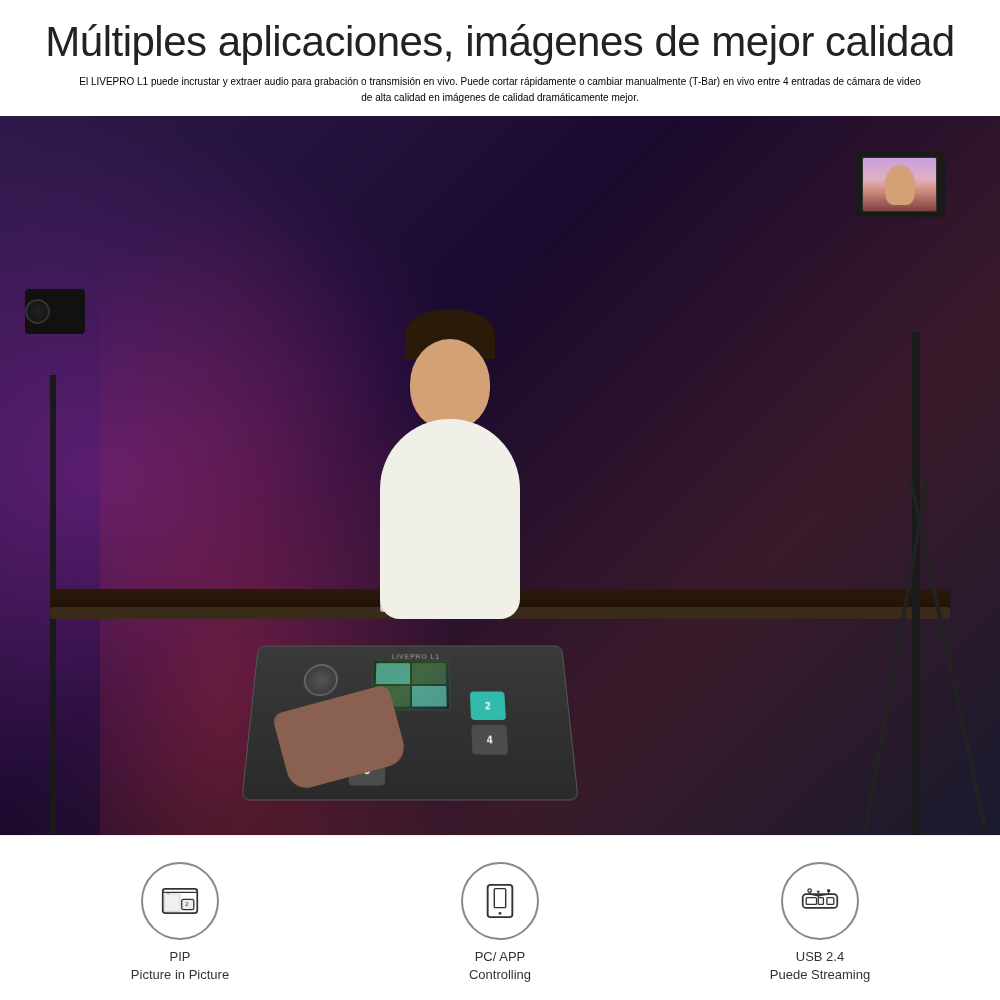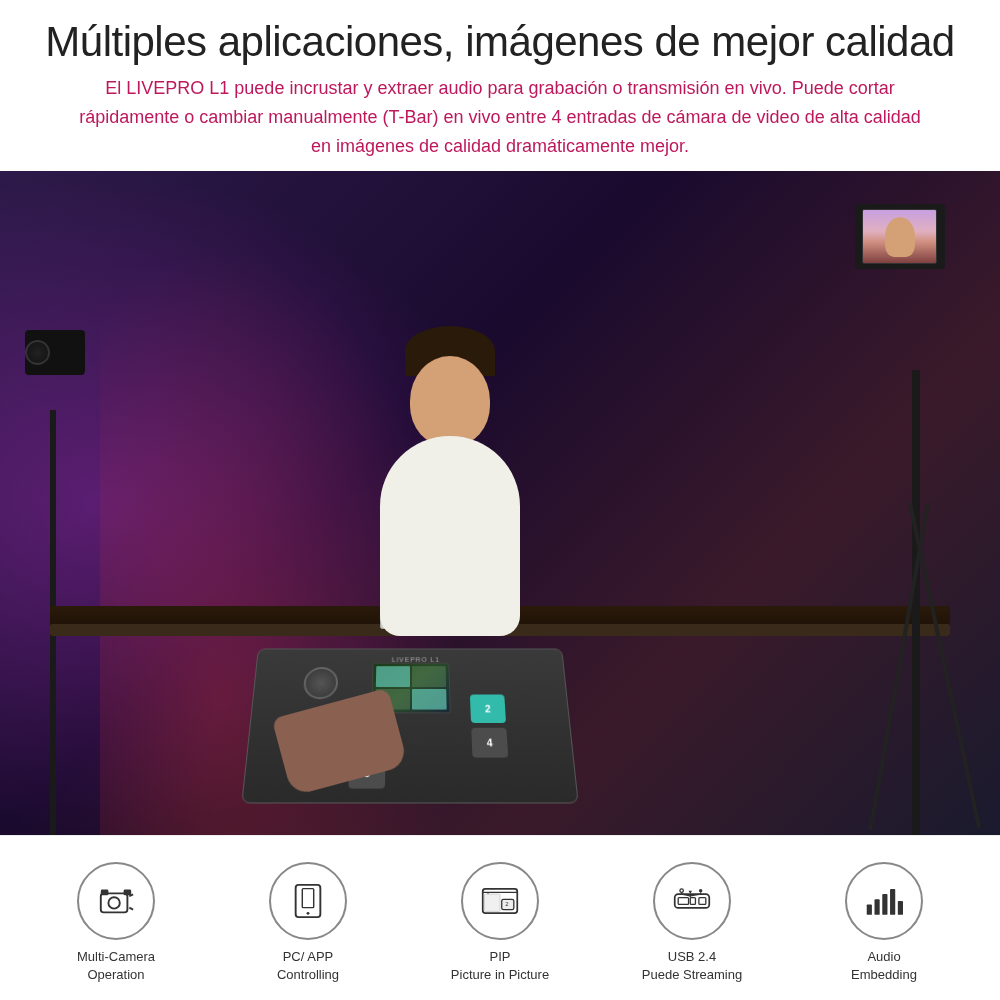--- a/index.html
+++ b/index.html
@@ -22,22 +22,22 @@
       text-align: center;
     }
     .main-title {
       font-size: 42px;
       font-weight: 300;
       color: #222;
       line-height: 1.15;
       letter-spacing: -0.5px;
     }
     .subtitle-text {
-      font-size: 18px;
-      color: #be185d;
+      font-size: 10px;
+      color: #000000;
       line-height: 1.6;
       margin-top: 8px;
       max-width: 850px;
       margin-left: auto;
       margin-right: auto;
     }
     .hero-image-container {
       flex: 1;
       position: relative;
       overflow: hidden;
@@ -448,70 +448,54 @@
         <div class="tripod-body"></div>
         <div class="tripod-leg1"></div>
         <div class="tripod-leg2"></div>
       </div>
 
     </div>
   </div>
 
   <div class="bottom-bar">
 
-    <div class="feature-item">
-      <div class="feature-icon-circle">
-        <svg viewBox="0 0 40 30" fill="none" xmlns="http://www.w3.org/2000/svg">
-          <rect x="4" y="7" width="28" height="20" rx="3" stroke="#333" stroke-width="2" fill="none"></rect>
-          <circle cx="18" cy="17" r="6" stroke="#333" stroke-width="2" fill="none"></circle>
-          <rect x="4" y="3" width="8" height="6" rx="1.5" fill="#333"></rect>
-          <rect x="28" y="3" width="8" height="6" rx="1.5" fill="#333"></rect>
-          <line x1="34" y1="10" x2="38" y2="8" stroke="#333" stroke-width="2"></line>
-          <line x1="34" y1="22" x2="38" y2="24" stroke="#333" stroke-width="2"></line>
-        </svg>
-      </div>
-      <div class="feature-label">
-        <span>Multi-Camera</span>
-        <span>Operation</span>
-      </div>
-    </div>
-
-    <div class="feature-item">
-      <div class="feature-icon-circle">
-        <svg viewBox="0 0 40 38" fill="none" xmlns="http://www.w3.org/2000/svg">
-          <rect x="7" y="2" width="26" height="34" rx="3" stroke="#333" stroke-width="2" fill="none"></rect>
-          <circle cx="20" cy="32" r="1.5" fill="#333"></circle>
-          <rect x="14" y="6" width="12" height="20" rx="1" fill="none" stroke="#333" stroke-width="1.5"></rect>
-        </svg>
-      </div>
-      <div class="feature-label">
-        <span>PC/ APP</span>
-        <span>Controlling</span>
-      </div>
-    </div>
 
     <div class="feature-item">
       <div class="feature-icon-circle">
         <svg viewBox="0 0 44 36" fill="none" xmlns="http://www.w3.org/2000/svg">
           <rect x="2" y="4" width="40" height="28" rx="3" stroke="#333" stroke-width="2" fill="none"></rect>
           <rect x="24" y="16" width="14" height="12" rx="2" stroke="#333" stroke-width="1.5" fill="#eee"></rect>
           <text x="6" y="14" font-size="8" fill="#333">1</text>
           <text x="28" y="24" font-size="7" fill="#333">2</text>
           <line x1="2" y1="8" x2="42" y2="8" stroke="#333" stroke-width="1.5"></line>
           <rect x="4" y="10" width="18" height="20" rx="1" fill="#f0f0f0" stroke="#ccc" stroke-width="1"></rect>
         </svg>
       </div>
       <div class="feature-label">
         <span>PIP</span>
         <span>Picture in Picture</span>
       </div>
     </div>
 
     <div class="feature-item">
       <div class="feature-icon-circle">
+        <svg viewBox="0 0 40 38" fill="none" xmlns="http://www.w3.org/2000/svg">
+          <rect x="7" y="2" width="26" height="34" rx="3" stroke="#333" stroke-width="2" fill="none"></rect>
+          <circle cx="20" cy="32" r="1.5" fill="#333"></circle>
+          <rect x="14" y="6" width="12" height="20" rx="1" fill="none" stroke="#333" stroke-width="1.5"></rect>
+        </svg>
+      </div>
+      <div class="feature-label">
+        <span>PC/ APP</span>
+        <span>Controlling</span>
+      </div>
+    </div>
+
+    <div class="feature-item">
+      <div class="feature-icon-circle">
         <svg viewBox="0 0 44 32" fill="none" xmlns="http://www.w3.org/2000/svg">
           <rect x="2" y="8" width="40" height="16" rx="4" stroke="#333" stroke-width="2" fill="none"></rect>
           <rect x="6" y="12" width="12" height="8" rx="1" stroke="#333" stroke-width="1.5" fill="none"></rect>
           <rect x="20" y="12" width="6" height="8" rx="1" stroke="#333" stroke-width="1.5" fill="none"></rect>
           <rect x="30" y="12" width="8" height="8" rx="1" stroke="#333" stroke-width="1.5" fill="none"></rect>
 
           <path d="M18 4 L22 4 L20 8 Z" fill="#333"></path>
           <line x1="20" y1="8" x2="20" y2="12" stroke="#333" stroke-width="1.5"></line>
           <circle cx="10" cy="4" r="2" stroke="#333" stroke-width="1.5" fill="none"></circle>
           <line x1="10" y1="6" x2="10" y2="8" stroke="#333" stroke-width="1.5"></line>
@@ -520,30 +504,15 @@
           <line x1="32" y1="6" x2="32" y2="8" stroke="#333" stroke-width="1.5"></line>
           <line x1="32" y1="8" x2="20" y2="10" stroke="#333" stroke-width="1.5"></line>
         </svg>
       </div>
       <div class="feature-label">
         <span>USB 2.4</span>
         <span>Puede Streaming</span>
       </div>
     </div>
 
-    <div class="feature-item">
-      <div class="feature-icon-circle">
-        <svg viewBox="0 0 44 36" fill="none" xmlns="http://www.w3.org/2000/svg">
-          <rect x="2" y="22" width="6" height="12" rx="1" fill="#333"></rect>
-          <rect x="11" y="16" width="6" height="18" rx="1" fill="#333"></rect>
-          <rect x="20" y="10" width="6" height="24" rx="1" fill="#333"></rect>
-          <rect x="29" y="4" width="6" height="30" rx="1" fill="#333"></rect>
-          <rect x="38" y="18" width="6" height="16" rx="1" fill="#333"></rect>
-        </svg>
-      </div>
-      <div class="feature-label">
-        <span>Audio</span>
-        <span>Embedding</span>
-      </div>
-    </div>
 
   </div>
 </div>
 
 </body></html>

